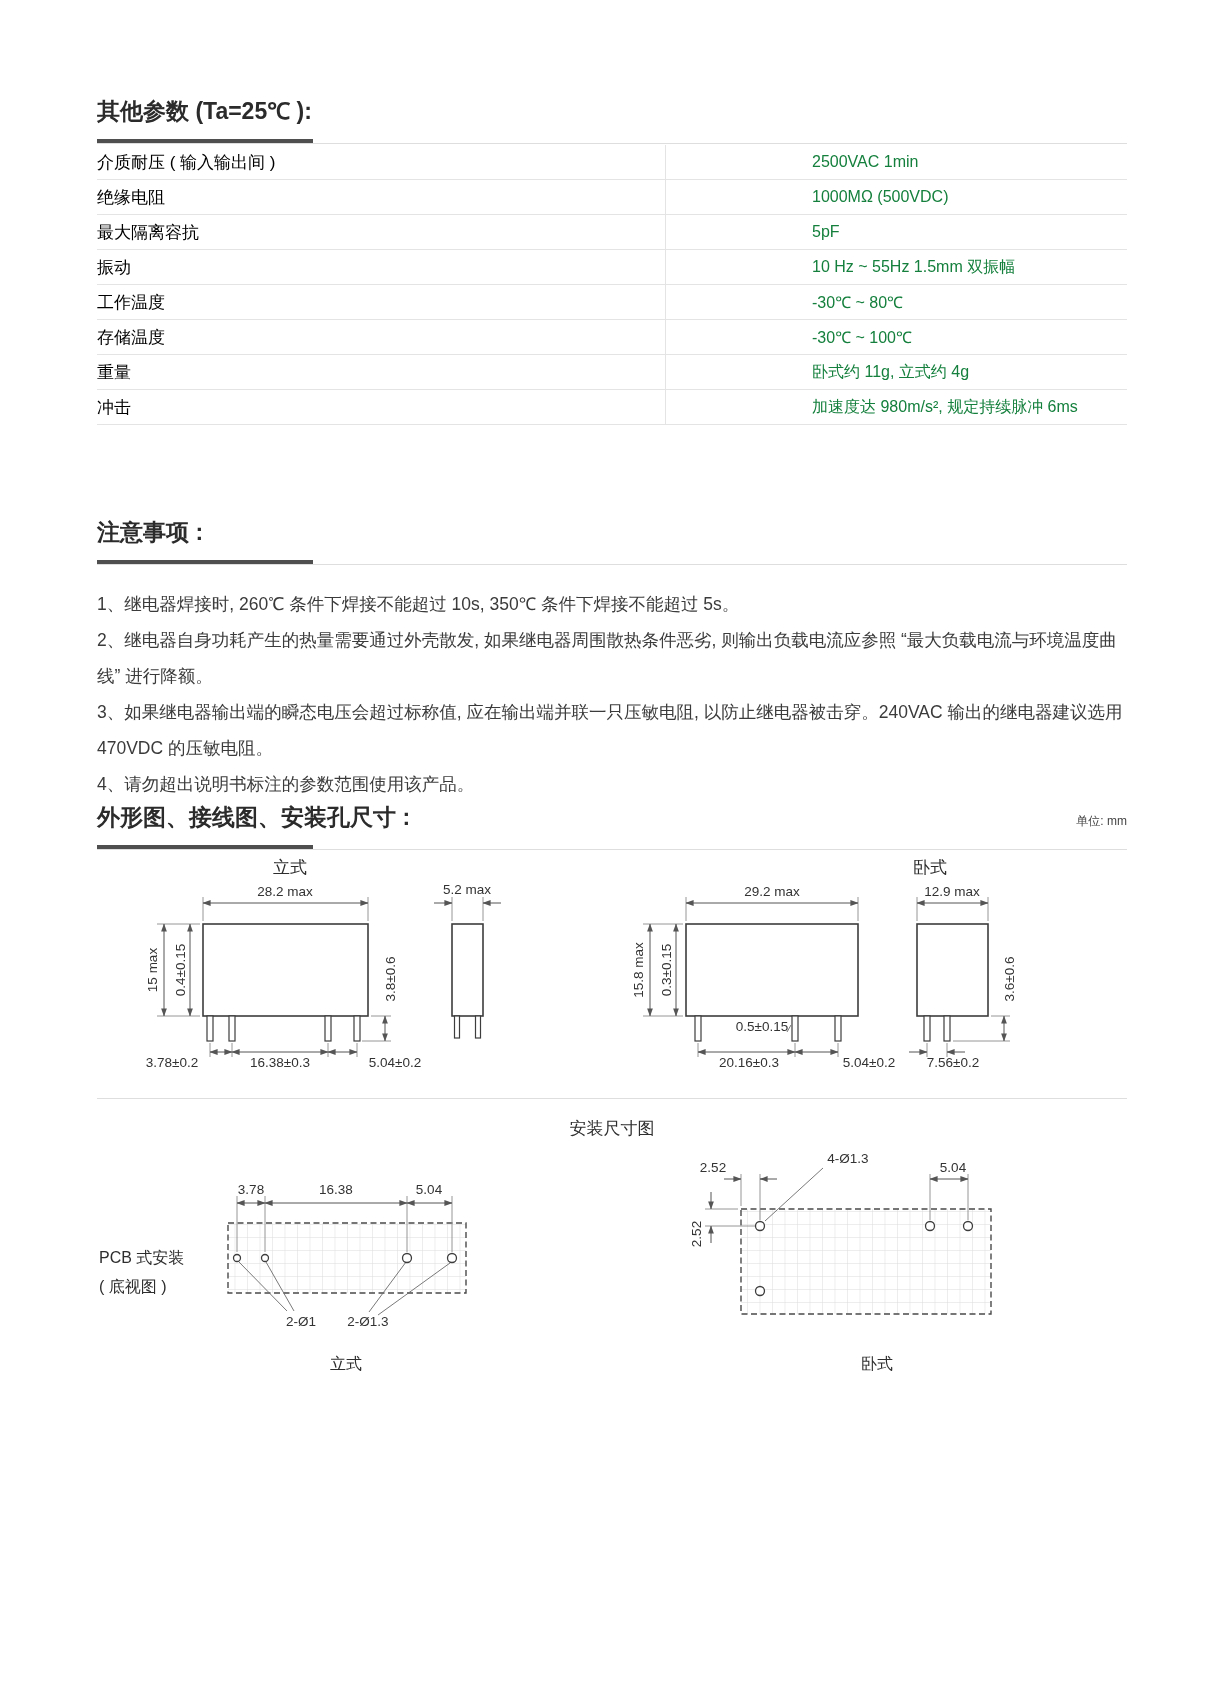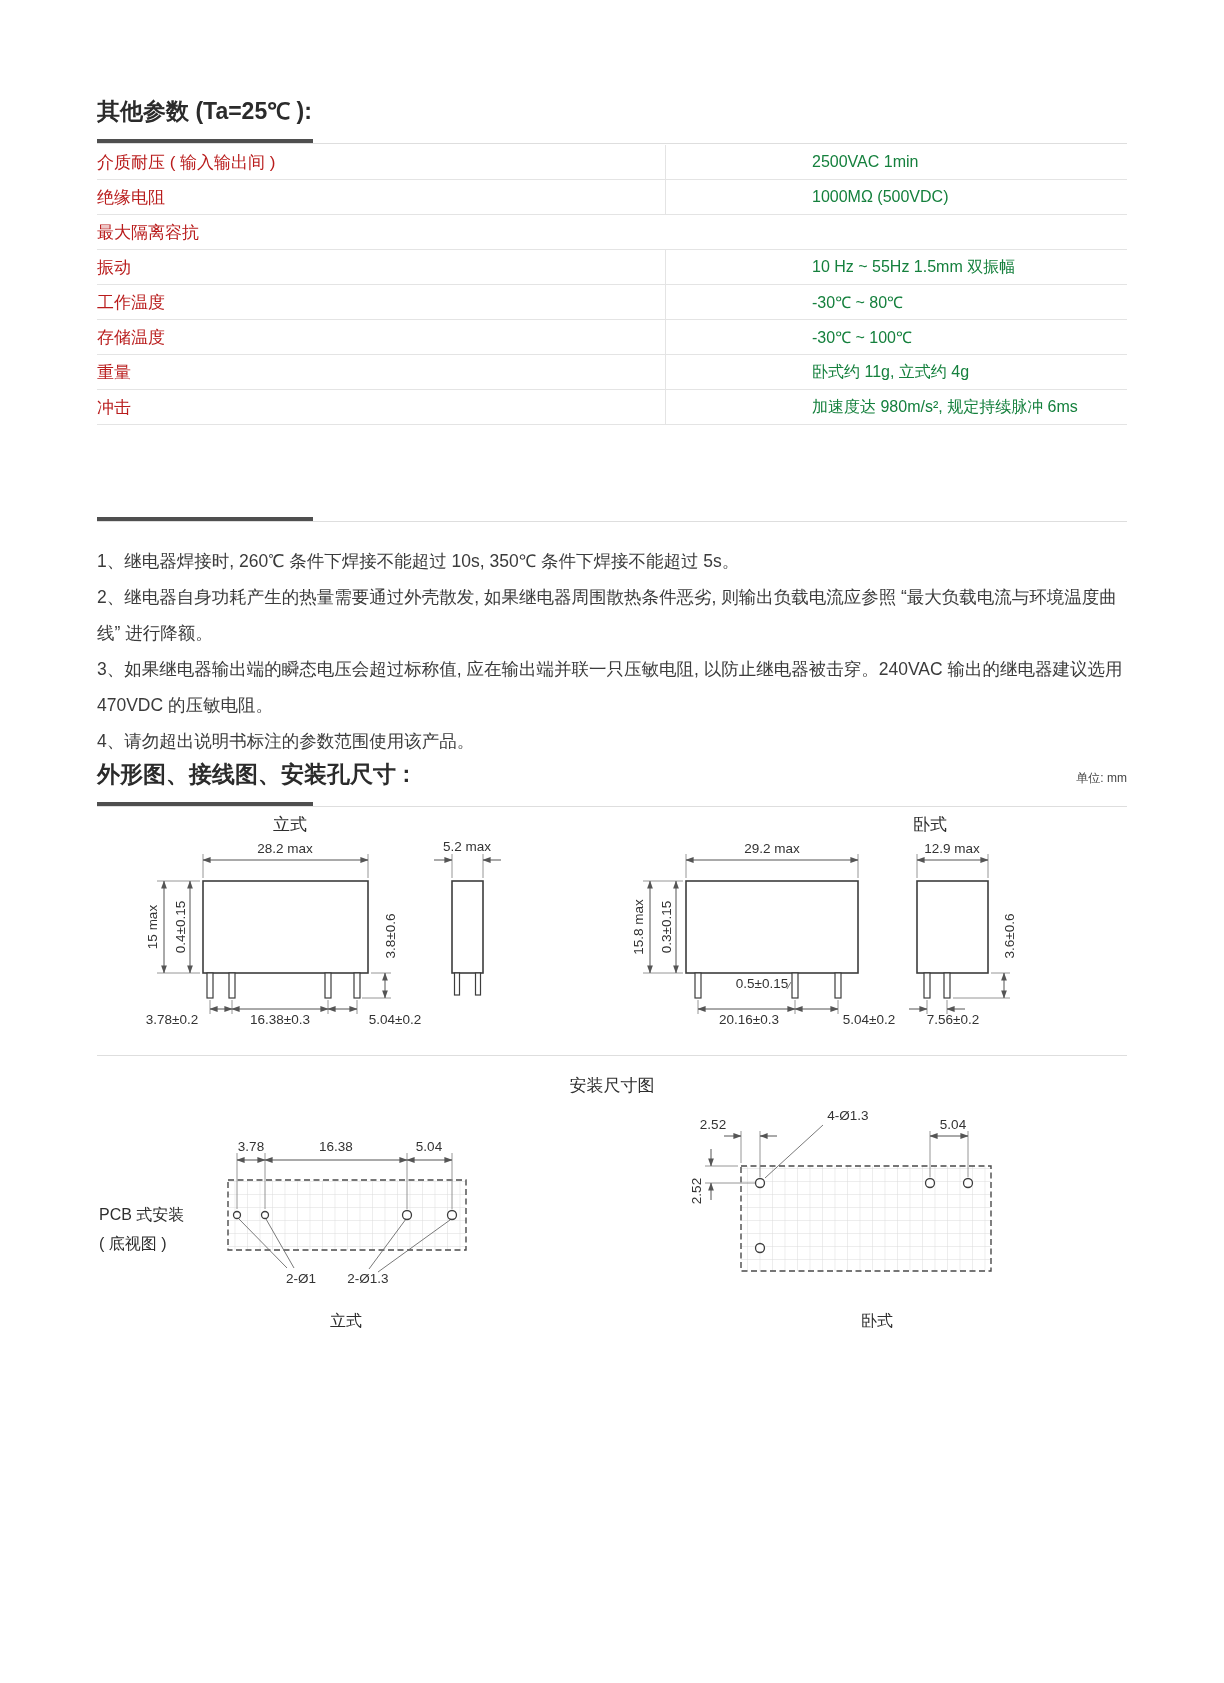--- a/index.html
+++ b/index.html
@@ -8,21 +8,21 @@
   .page { width:1224px; height:1683px; background:#fff; padding:0 97px; position:relative; overflow:hidden; }
 
   .sec-title { font-size:23px; font-weight:bold; color:#2b2b2b; line-height:30px; }
   .rule { position:relative; height:6px; margin-top:13px; }
   .rule .bar { position:absolute; left:0; top:0; width:216px; height:5px; background:#4f4f4f; }
   .rule .line { position:absolute; left:0; right:0; top:4px; height:1px; background:#dedede; }
 
   .sec-other { padding-top:96px; }
   .param-table { }
   .param-row { display:flex; align-items:stretch; height:35px; border-bottom:1px solid #e4e4e4; }
-  .param-label { width:568px; display:flex; align-items:center; font-size:17px; color:#b91c1c; }
+  .param-label { width:568px; display:flex; align-items:center; font-size:17px; color:#000000; }
   .param-value { flex:1; border-left:1px solid #e4e4e4; padding-left:146px; display:flex; align-items:center; font-size:16px; white-space:nowrap; color:#15803d; }
 
   .sec-notes { margin-top:92px; }
   .notes { margin-top:20px; }
   .notes p { font-size:17.5px; line-height:36px; color:#3b3b3b; }
 
   .sec-draw { }
   .sec-head-row { display:flex; justify-content:space-between; align-items:flex-end; }
   .unit { font-size:12px; color:#444; padding-bottom:2px; }
   .fig-caption { text-align:center; font-size:17px; color:#2e2e2e; margin:18px 0 6px 0; }
@@ -55,20 +55,21 @@
       <div class="param-row">
         <div class="param-label">介质耐压 ( 输入输出间 )</div>
         <div class="param-value">2500VAC 1min</div>
       </div>
       <div class="param-row">
         <div class="param-label">绝缘电阻</div>
         <div class="param-value">1000MΩ (500VDC)</div>
       </div>
       <div class="param-row">
         <div class="param-label">最大隔离容抗</div>
+        <div class="param-value">5pF</div>
       </div>
       <div class="param-row">
         <div class="param-label">振动</div>
         <div class="param-value">10 Hz ~ 55Hz  1.5mm 双振幅</div>
       </div>
       <div class="param-row">
         <div class="param-label">工作温度</div>
         <div class="param-value">-30℃ ~ 80℃</div>
       </div>
       <div class="param-row">
@@ -80,20 +81,21 @@
         <div class="param-value">卧式约 11g, 立式约 4g</div>
       </div>
       <div class="param-row">
         <div class="param-label">冲击</div>
         <div class="param-value">加速度达 980m/s², 规定持续脉冲 6ms</div>
       </div>
     </div>
   </section>
 
   <section class="sec-notes">
+    <h2 class="sec-title">注意事项 :</h2>
     <div class="rule">
         <span class="bar"></span>
         <span class="line"></span>
       </div>
     <div class="notes">
       <p>1、继电器焊接时, 260℃ 条件下焊接不能超过 10s, 350℃ 条件下焊接不能超过 5s。</p>
       <p>2、继电器自身功耗产生的热量需要通过外壳散发, 如果继电器周围散热条件恶劣, 则输出负载电流应参照 “最大负载电流与环境温度曲线” 进行降额。</p>
       <p>3、如果继电器输出端的瞬态电压会超过标称值, 应在输出端并联一只压敏电阻, 以防止继电器被击穿。240VAC 输出的继电器建议选用 470VDC 的压敏电阻。</p>
       <p>4、请勿超出说明书标注的参数范围使用该产品。</p>
     </div>

